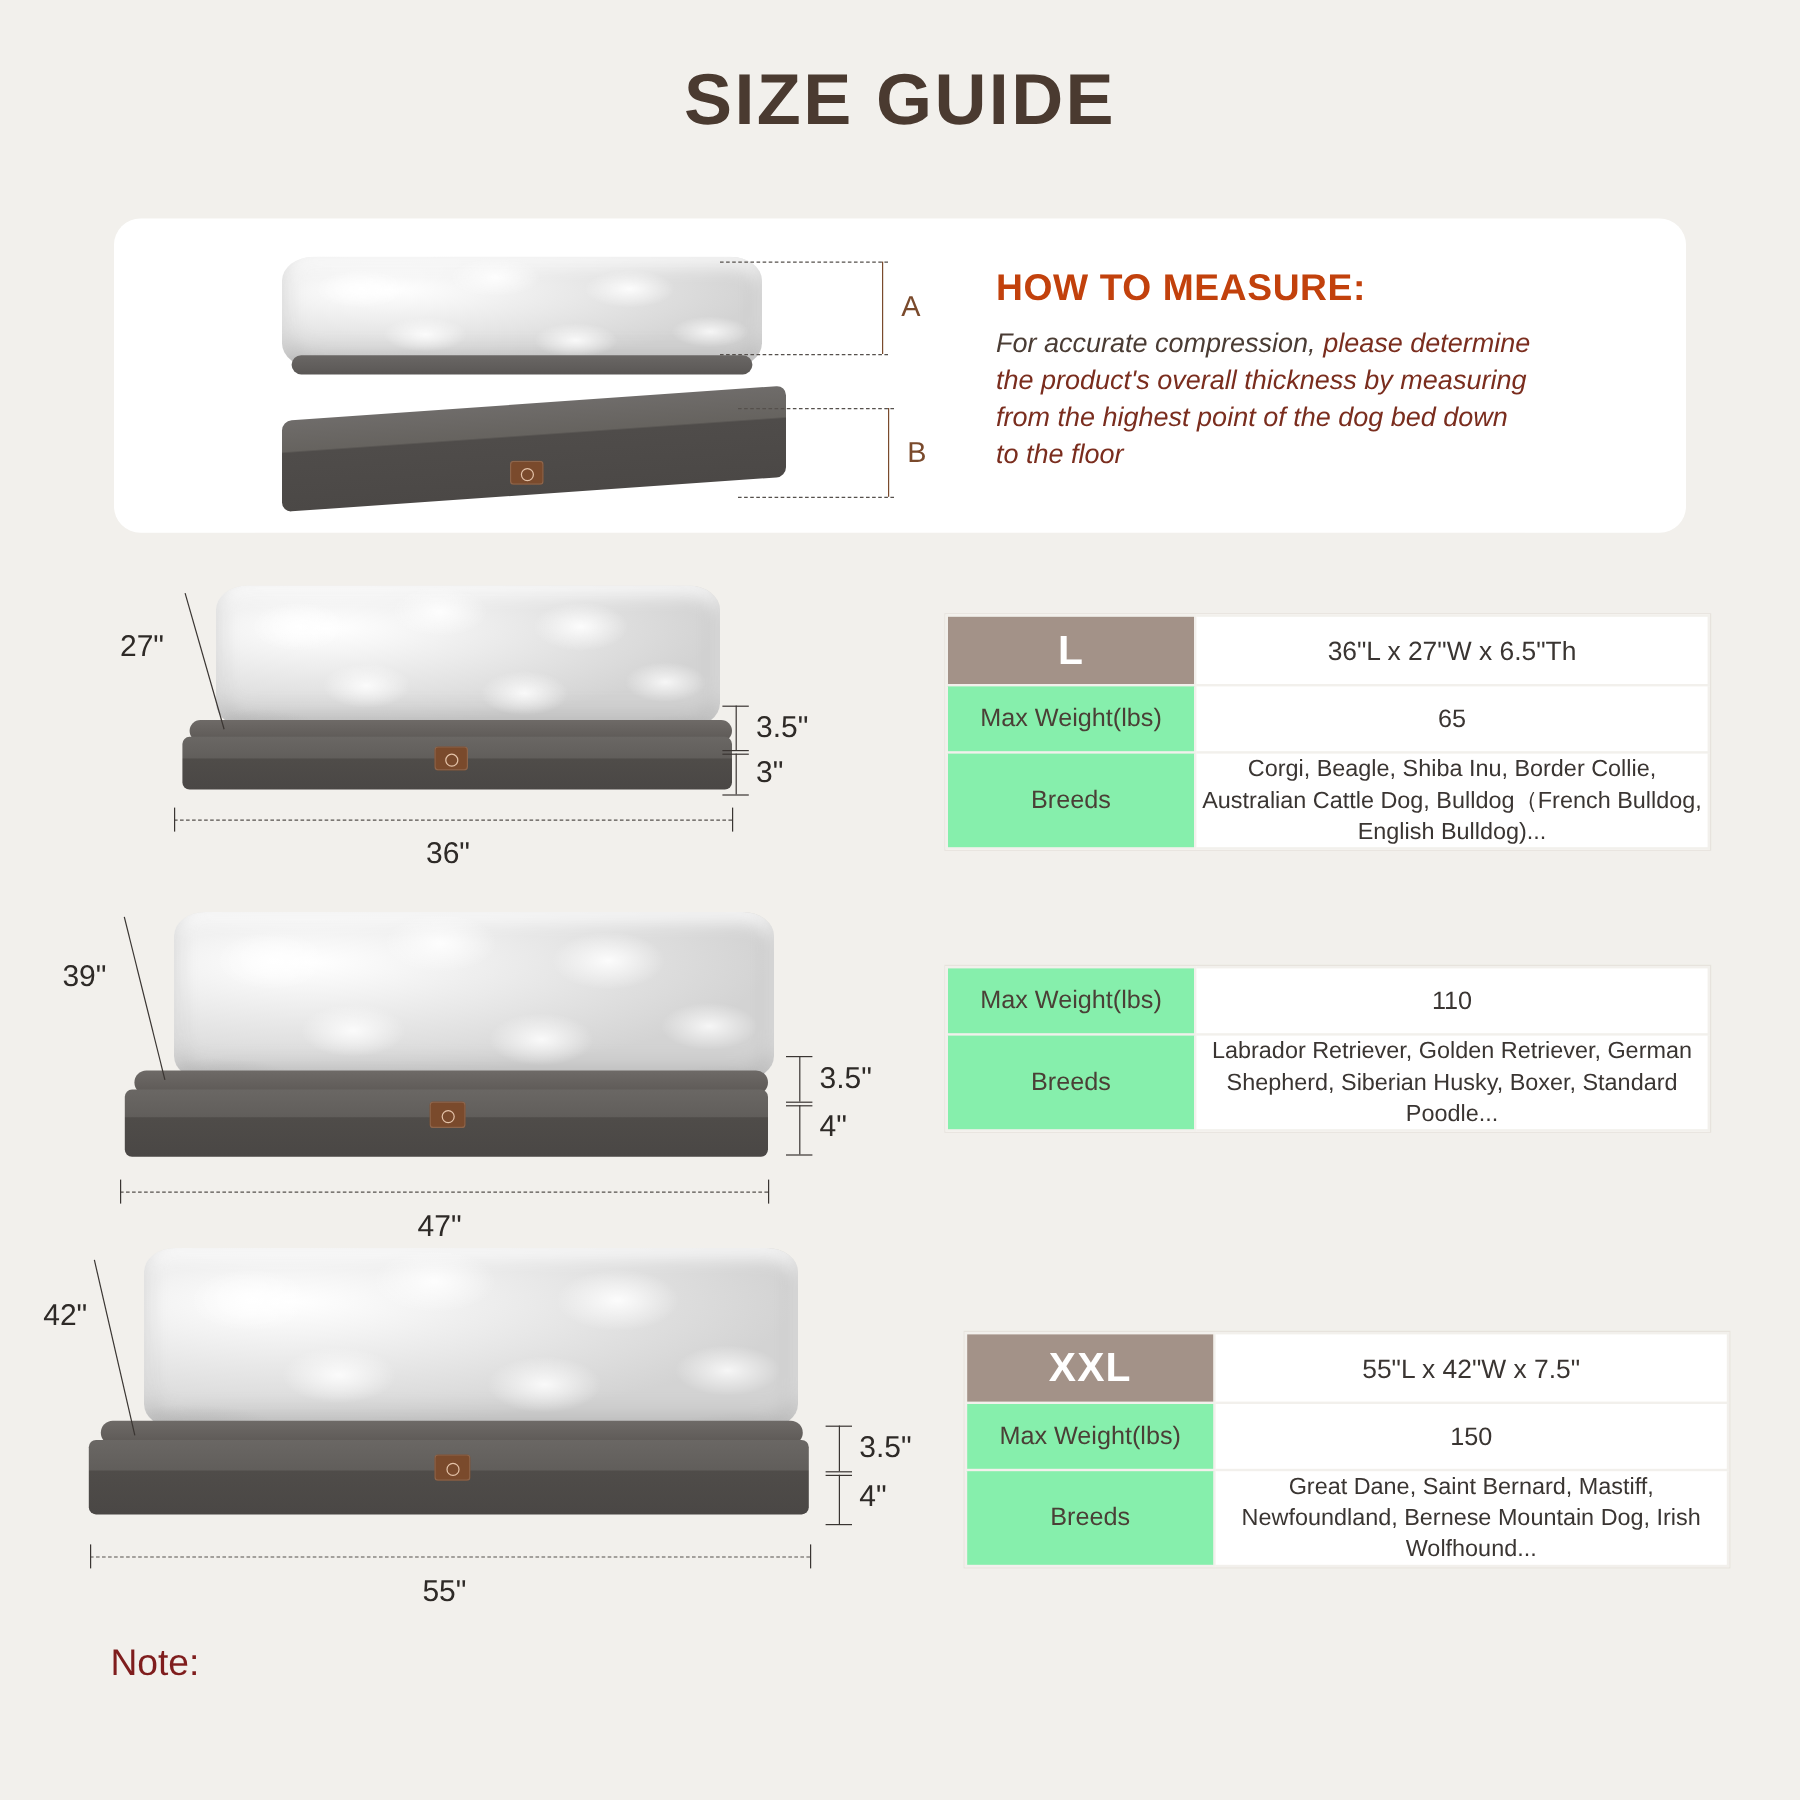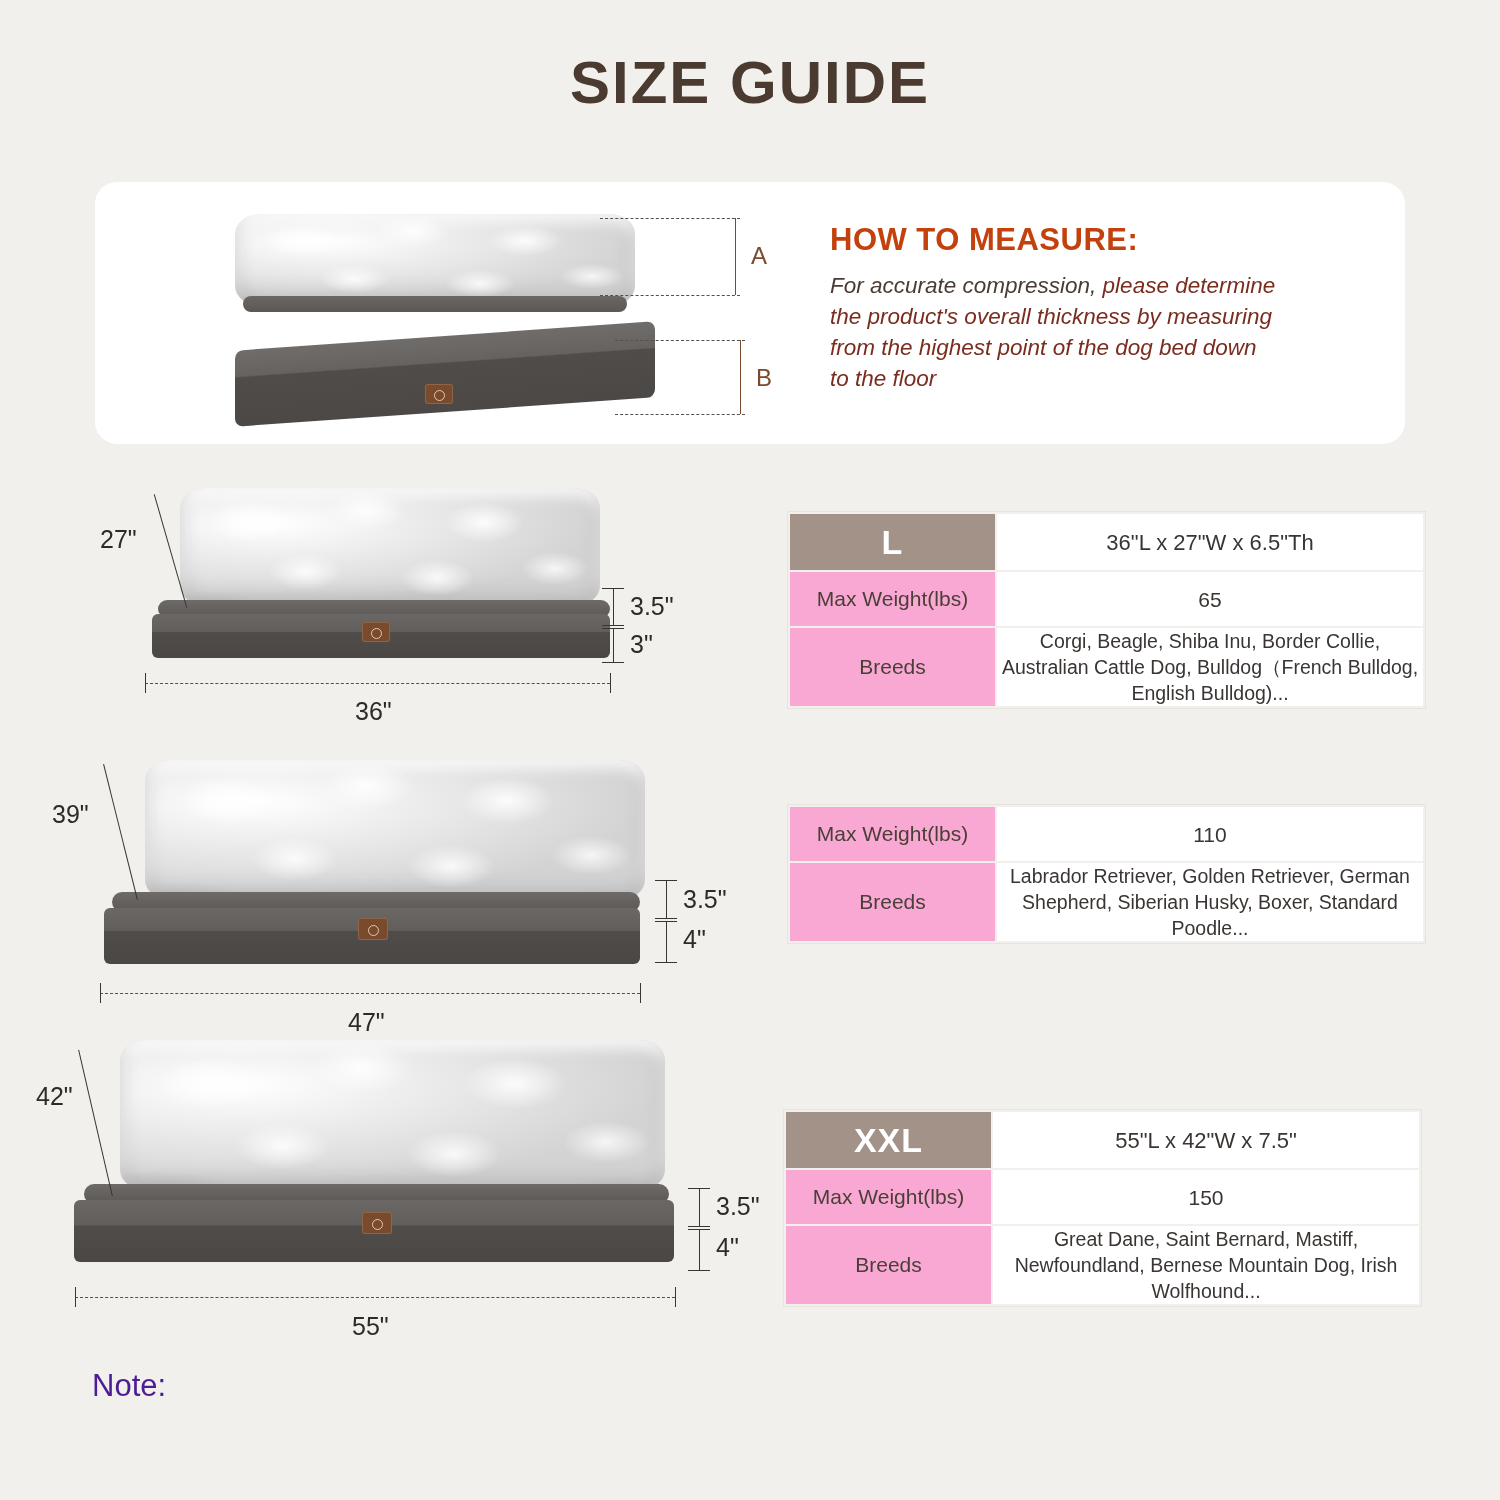--- a/index.html
+++ b/index.html
@@ -138,21 +138,21 @@
     font-size: 20px;
     box-shadow: 0 0 0 1px #e7e3dd;
   }
   .size-table td {
     border: 2px solid #f2f0ec;
     padding: 0;
     vertical-align: middle;
   }
   .lbl-cell {
     width: 205px;
-    background: #f9a8d4;
+    background: #86efac;
     text-align: center;
     color: #4a3f36;
     font-size: 21px;
     height: 54px;
   }
   .lbl-cell.head {
     background: #a39288;
     color: #ffffff;
     font-size: 34px;
     font-weight: bold;
@@ -171,21 +171,21 @@
 
   
   .note {
     position: absolute;
     left: 92px;
     top: 1368px;
     width: 1330px;
   }
   .note-title {
     font-size: 31px;
-    color: #4c1d95;
+    color: #7f1d1d;
     font-weight: normal;
     margin-bottom: 0;
   }
   .note-body {
     font-size: 29px;
     line-height: 42px;
     color: #8f2f1e;
   }
   .note-body .dark { color: #33302d; }
 </style>
@@ -325,21 +325,21 @@
 
   <div class="solid-h" style="left:688px; top:1188px; width:22px;"></div>
   <div class="solid-h" style="left:688px; top:1226px; width:22px;"></div>
   <div class="solid-v" style="left:699px; top:1188px; height:38px;"></div>
   <div class="dim-label" style="left:716px; top:1192px;">3.5"</div>
   <div class="solid-h" style="left:688px; top:1229px; width:22px;"></div>
   <div class="solid-h" style="left:688px; top:1270px; width:22px;"></div>
   <div class="solid-v" style="left:699px; top:1229px; height:41px;"></div>
   <div class="dim-label" style="left:716px; top:1233px;">4"</div>
 
-  <table class="size-table" style="left:784px; top:1110px;">
+  <table class="size-table" style="left:804px; top:1110px;">
     <tbody>
         <tr>
       <td class="lbl-cell head">XXL</td>
       <td class="val-cell head">55"L x 42"W x 7.5"</td>
     </tr>
     <tr>
       <td class="lbl-cell">Max Weight(lbs)</td>
       <td class="val-cell">150</td>
     </tr>
     <tr>

